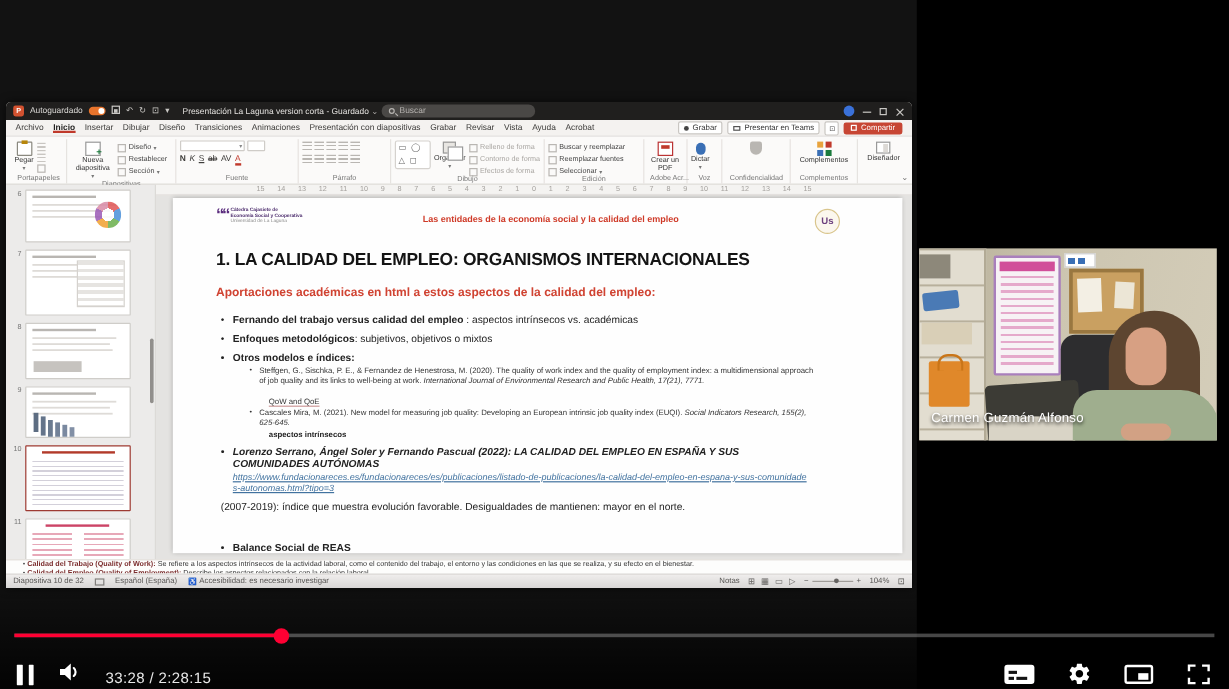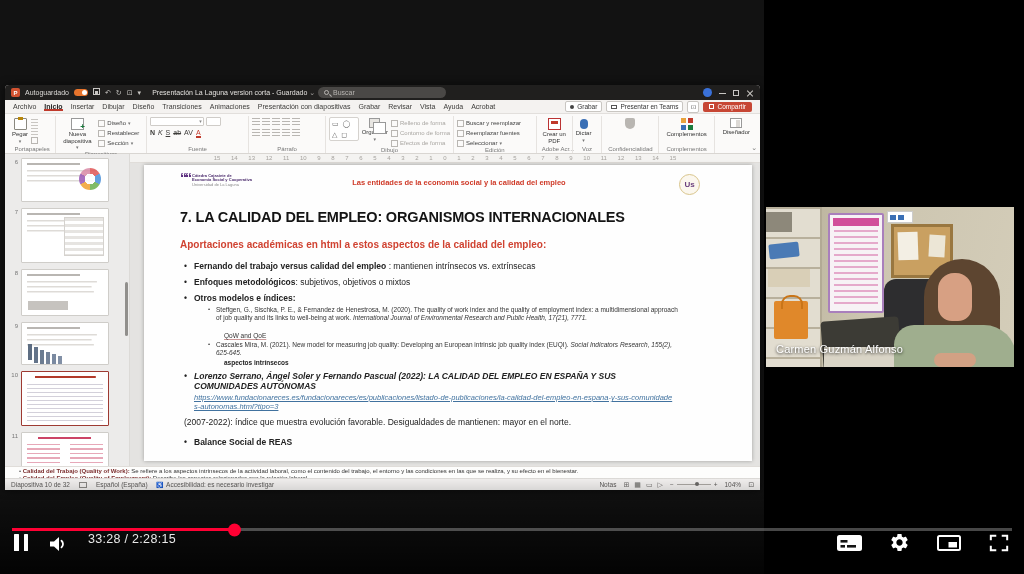--- a/index.html
+++ b/index.html
@@ -163,21 +163,21 @@
   .refitem{position:absolute;left:64px;width:470px;font-size:6.5px;line-height:1.25;color:#333;padding-left:8px;}
   .refitem::before{content:"•";position:absolute;left:0;top:0;font-size:6px;}
   .r1{top:141px;} .r2{top:176px;}
   .ref-note1{position:absolute;left:80px;top:167px;font-size:6.5px;color:#333;
              text-decoration:underline;text-decoration-color:#c99;}
   .ref-note2{position:absolute;left:80px;top:194px;font-size:6.5px;font-weight:bold;color:#222;}
   .b4{top:206px;font-weight:bold;font-style:italic;width:490px;}
   .s-link{position:absolute;left:50px;top:228px;width:480px;font-size:7.5px;font-style:italic;
           color:#41729f;text-decoration:underline;word-break:break-all;line-height:1.25;}
   .s-para{position:absolute;left:40px;top:252px;font-size:8.5px;color:#222;}
-  .b5{top:272px;font-weight:bold;}
+  .b5{top:286px;font-weight:bold;}
   .jrn{font-style:italic;}
   
   .notes{position:absolute;left:0;right:0;bottom:12px;height:12px;background:#fdfdfc;
          border-top:1px solid #e0ddd9;overflow:hidden;font-size:6px;line-height:6.5px;
          padding:1px 6px 0 14px;color:#333;}
   .notes .lead{font-weight:bold;color:#7b2d2d;}
   .notes .nline{white-space:nowrap;}
   .notes .nline::before{content:"• ";color:#555;}
   .statusbar{position:absolute;left:0;right:0;bottom:0;height:12px;background:#f1efee;
              border-top:1px solid #dcdad7;display:flex;align-items:center;gap:9px;
@@ -224,21 +224,21 @@
             text-shadow:0 1px 3px rgba(0,0,0,.9);letter-spacing:.2px;}
   
   .yt-gradient{position:absolute;left:0;right:0;bottom:0;height:96px;
                background:linear-gradient(transparent,rgba(0,0,0,.82));}
   .yt-progress{position:absolute;left:12px;right:12px;bottom:43px;height:3px;
                background:rgba(255,255,255,.28);cursor:pointer;}
   .yt-fill{position:relative;height:100%;background:#f03;}
   .yt-fill::after{content:"";position:absolute;right:-6px;top:50%;transform:translateY(-50%);
                   width:13px;height:13px;border-radius:50%;background:#f03;}
   .yt-controls{position:absolute;left:0;right:0;bottom:2px;height:40px;display:flex;
-               align-items:flex-start;padding:0 14px;gap:18px;}
+               align-items:flex-end;padding:0 14px;gap:18px;}
   .yt-pause{display:flex;gap:5px;align-items:center;height:20px;cursor:pointer;}
   .yt-pause span{width:4.5px;height:17px;background:#fff;border-radius:.5px;}
   .yt-right{margin-left:auto;display:flex;align-items:center;gap:26px;}
   .yt-time{font-size:12.5px;color:#e8e8e8;letter-spacing:.3px;}
   .yt-btn{display:flex;align-items:center;cursor:pointer;}
 </style>
 </head>
 <body>
 
 <div class="stage">
@@ -515,35 +515,35 @@
                 <span class="s-logo-text">
                   <div class="l1">Cátedra Cajasiete de</div>
                   <div class="l2">Economía Social y Cooperativa</div>
                   <div class="l3">Universidad de La Laguna</div>
                 </span>
               </div>
               <div class="s-head">
                 <div class="h2">Las entidades de la economía social y la calidad del empleo</div>
               </div>
               <span class="s-ull"></span>
-              <div class="s-title">7. LA CALIDAD DEL EMPLEO: ORGANISMOS INTERNACIONALES</div>
+              <div class="s-title">1. LA CALIDAD DEL EMPLEO: ORGANISMOS INTERNACIONALES</div>
               <div class="s-sub">Aportaciones académicas en html a estos aspectos de la calidad del empleo:</div>
 
-              <div class="bullet b1"><b>Fernando del trabajo versus calidad del empleo</b><span> : mantienen intrínsecos  vs. extrínsecas</span></div>
+              <div class="bullet b1"><b>Fernando del trabajo versus calidad del empleo</b><span> : aspectos intrínsecos  vs. académicas</span></div>
               <div class="bullet b2"><b>Enfoques metodológicos</b><span>: subjetivos, objetivos o mixtos</span></div>
               <div class="bullet b3">Otros modelos e índices:</div>
 
               <div class="refitem r1"><span>Steffgen, G., Sischka, P. E., &amp; Fernandez de Henestrosa, M. (2020). The quality of work index and the quality of employment index: a multidimensional approach of job quality and its links to well-being at work. </span><span class="jrn">International Journal of Environmental Research and Public Health, 17(21), 7771.</span></div>
               <div class="ref-note1">QoW and QoE</div>
               <div class="refitem r2"><span>Cascales Mira, M. (2021). New model for measuring job quality: Developing an European intrinsic job quality index (EUQI). </span><span class="jrn">Social Indicators Research, 155(2), 625-645.</span></div>
               <div class="ref-note2">aspectos intrínsecos</div>
 
               <div class="bullet b4">Lorenzo Serrano, Ángel Soler y Fernando Pascual (2022): LA CALIDAD DEL EMPLEO EN ESPAÑA Y SUS COMUNIDADES AUTÓNOMAS</div>
               <div class="s-link">https://www.fundacionareces.es/fundacionareces/es/publicaciones/listado-de-publicaciones/la-calidad-del-empleo-en-espana-y-sus-comunidades-autonomas.html?tipo=3</div>
-              <div class="s-para">(2007-2022): índice que muestra evolución favorable. Desigualdades de mantienen: mayor en el norte.</div>
+              <div class="s-para">(2007-2019): índice que muestra evolución favorable. Desigualdades de mantienen: mayor en el norte.</div>
               <div class="bullet b5">Balance Social de REAS</div>
             </div>
           </div>
         </div>
       </div>
 
       <div class="notes">
         <div class="nline"><span class="lead">Calidad del Trabajo (Quality of Work):</span><span> Se refiere a los aspectos intrínsecos de la actividad laboral, como el contenido del trabajo, el entorno y las condiciones en las que se realiza, y su efecto en el bienestar.</span></div>
         <div class="nline"><span class="lead">Calidad del Empleo (Quality of Employment):</span><span> Describe los aspectos relacionados con la relación laboral</span></div>
       </div>

